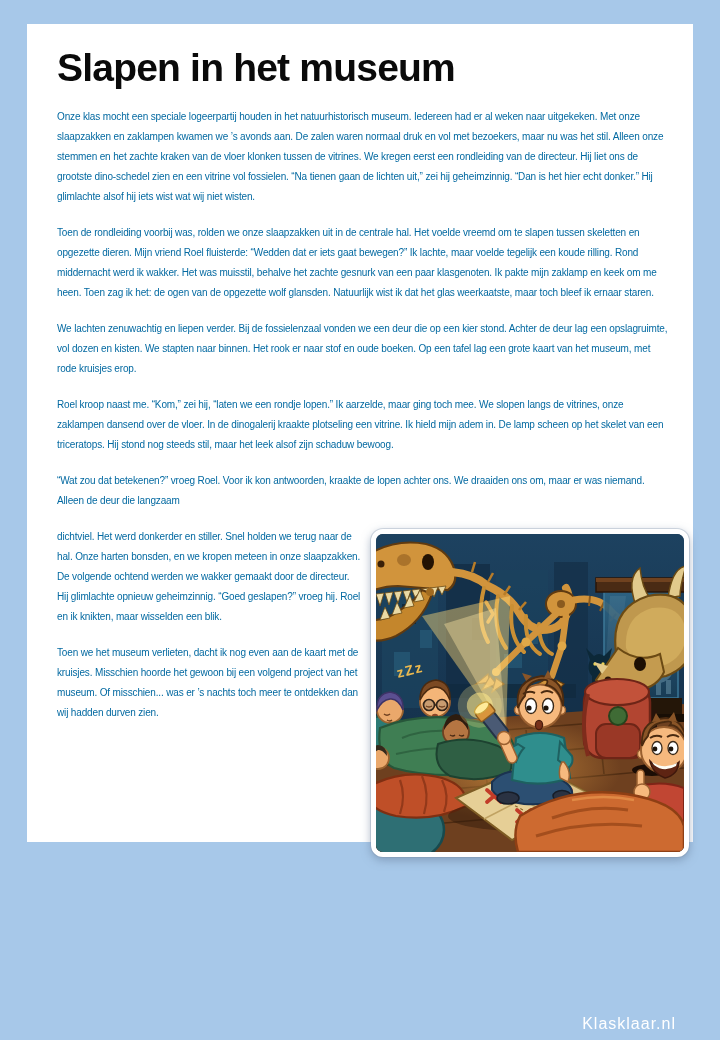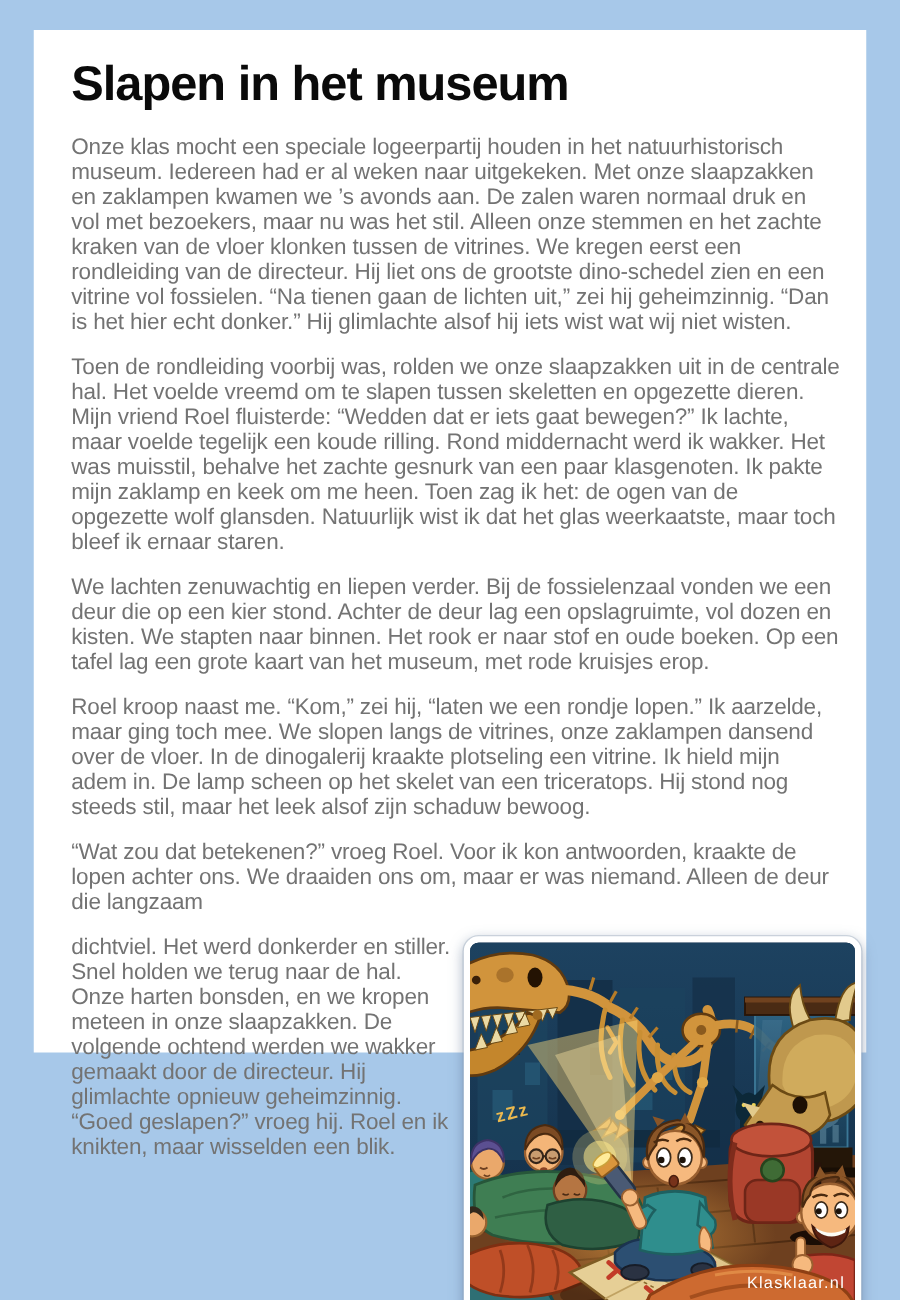--- a/index.html
+++ b/index.html
@@ -19,44 +19,44 @@
   }
   h1.title{
     margin:6px 0 17px 0;
     font-size:39px;
     font-weight:700;
     letter-spacing:-0.8px;
     color:#0a0a0a;
   }
   .story p{
     margin:0 0 16px 0;
-    font-size:18px;
+    font-size:10px;
     line-height:20px;
     letter-spacing:-0.15px;
-    color:#737373;
+    color:#0369a1;
     max-width:618px;
   }
   .columns{margin-top:6px;}
   figure.illus{
     float:right;
     width:308px;height:318px;
     margin:2px -17px 10px 10px;
     padding:0;
     border:5px solid #ffffff;
     border-radius:12px;
     overflow:hidden;
     background:#14304e;
     box-shadow:0 3px 10px rgba(96,118,148,.55), 0 0 0 1px rgba(150,165,185,.35);
   }
   figure.illus svg{display:block;}
   .brand{
     position:absolute;
     right:44px;bottom:7px;
     color:#ffffff;
-    font-size:13px;
+    font-size:16px;
     letter-spacing:1px;
     font-weight:400;
   }
 </style>
 </head>
 <body>
 
 <div class="page-frame">
   <div class="paper">
 
@@ -333,18 +333,19 @@
 
             <g>
               <path d="M144,282 Q192,252 250,260 Q302,268 308,292 L308,318 L142,318 Q136,298 144,282 Z" fill="#cd6a30" stroke="#8e3f14" stroke-width="2.5"></path>
               <path d="M176,284 Q214,270 252,276 M160,302 Q210,286 266,292" fill="none" stroke="#a44e1d" stroke-width="3"></path>
               <path d="M196,266 Q228,260 258,266" fill="none" stroke="#e08a45" stroke-width="2.5"></path>
             </g>
           </svg>
         </figure>
 
         <p>dichtviel. Het werd donkerder en stiller. Snel holden we terug naar de hal. Onze harten bonsden, en we kropen meteen in onze slaapzakken. De volgende ochtend werden we wakker gemaakt door de directeur. Hij glimlachte opnieuw geheimzinnig. “Goed geslapen?” vroeg hij. Roel en ik knikten, maar wisselden een blik.</p>
+        <p>Toen we het museum verlieten, dacht ik nog even aan de kaart met de kruisjes. Misschien hoorde het gewoon bij een volgend project van het museum. Of misschien... was er ’s nachts toch meer te ontdekken dan wij hadden durven zien.</p>
       </div>
     </div>
   </div>
 
   <div class="brand">Klasklaar.nl</div>
 </div>
 
 </body></html>

